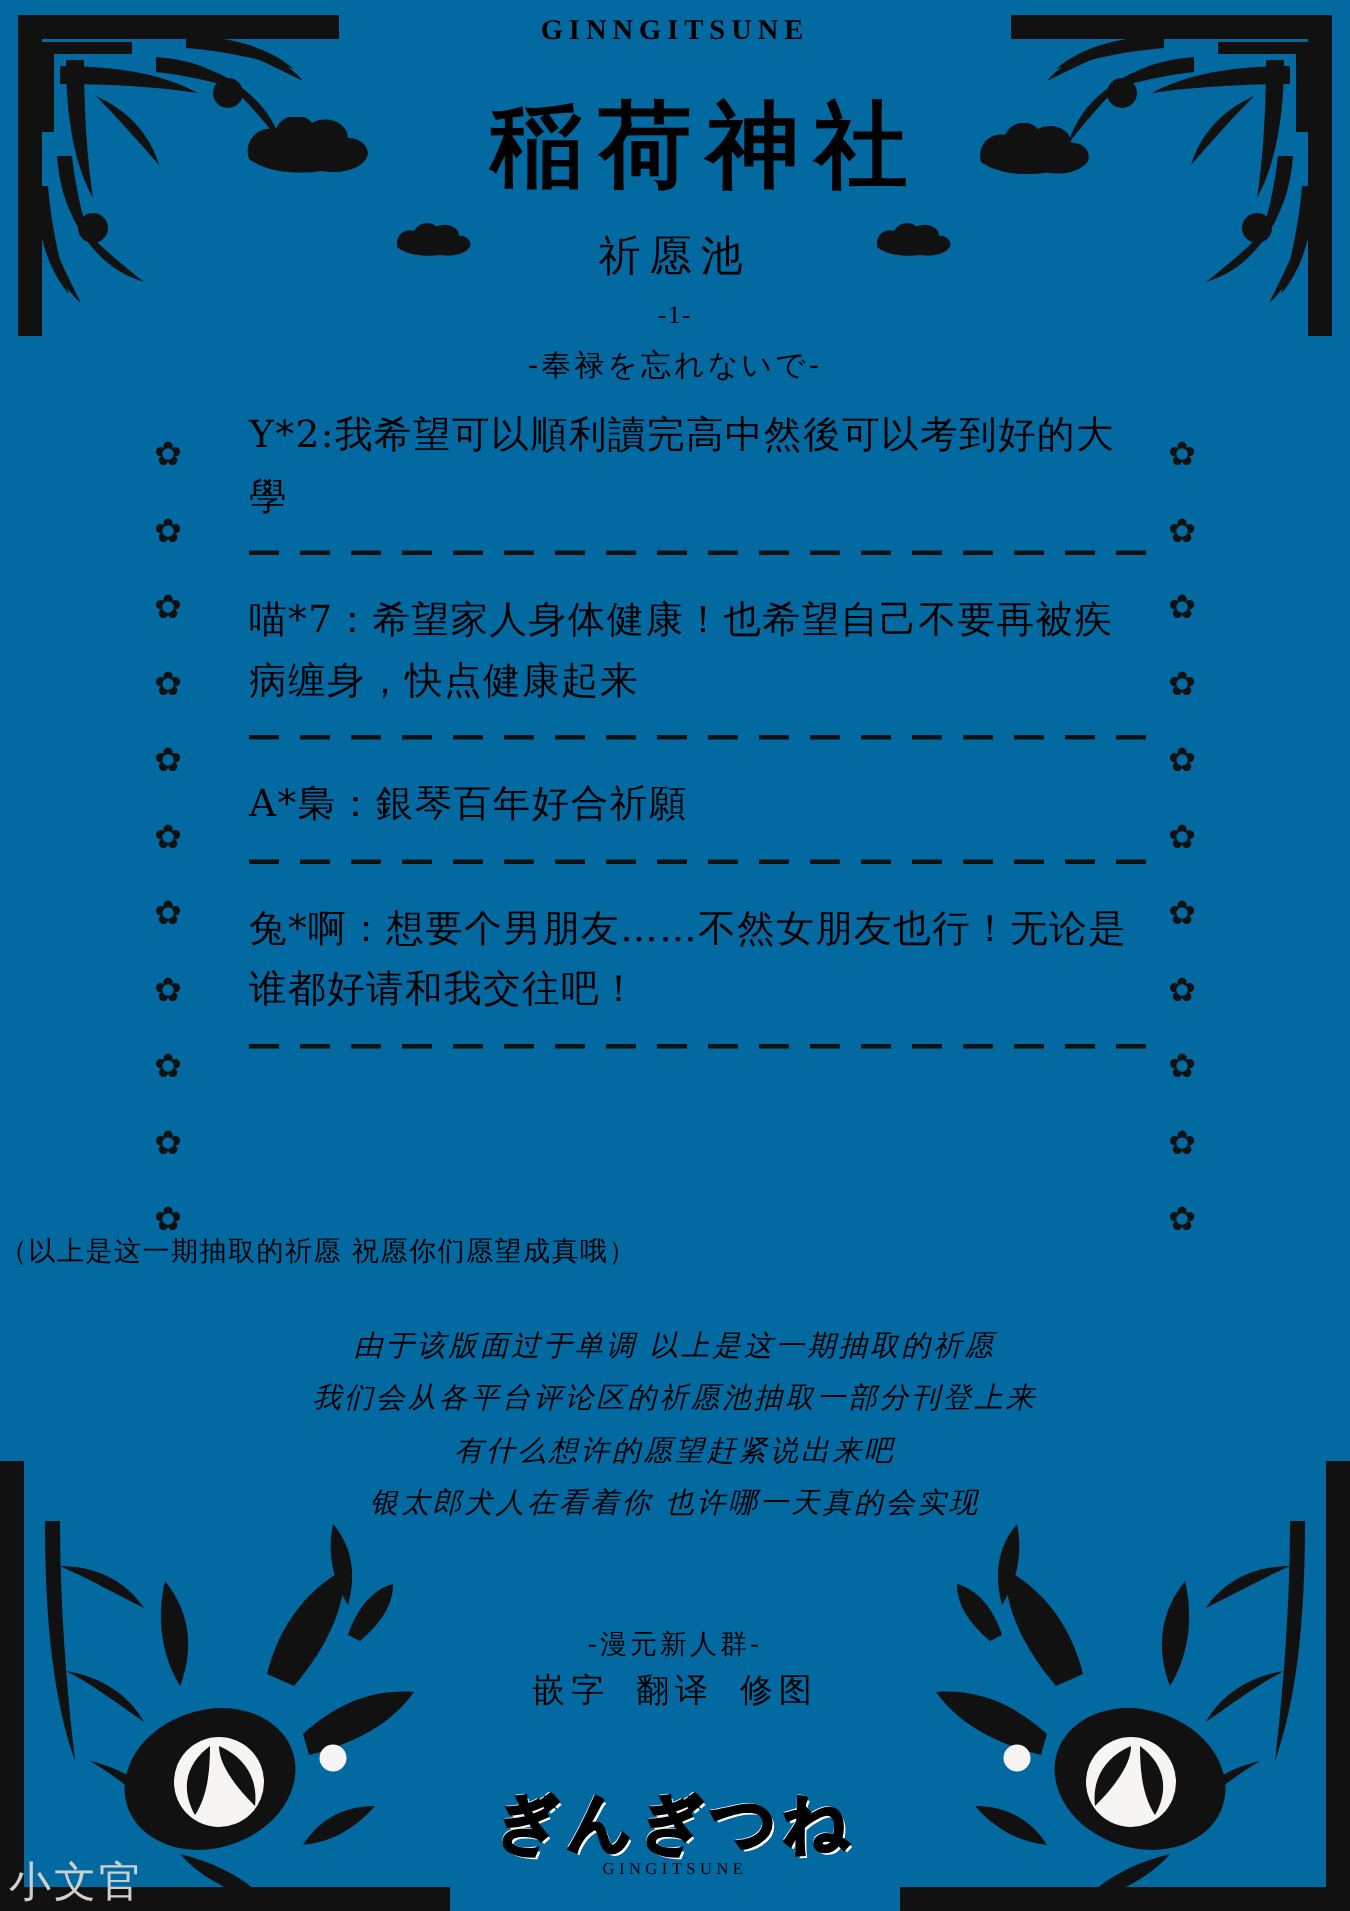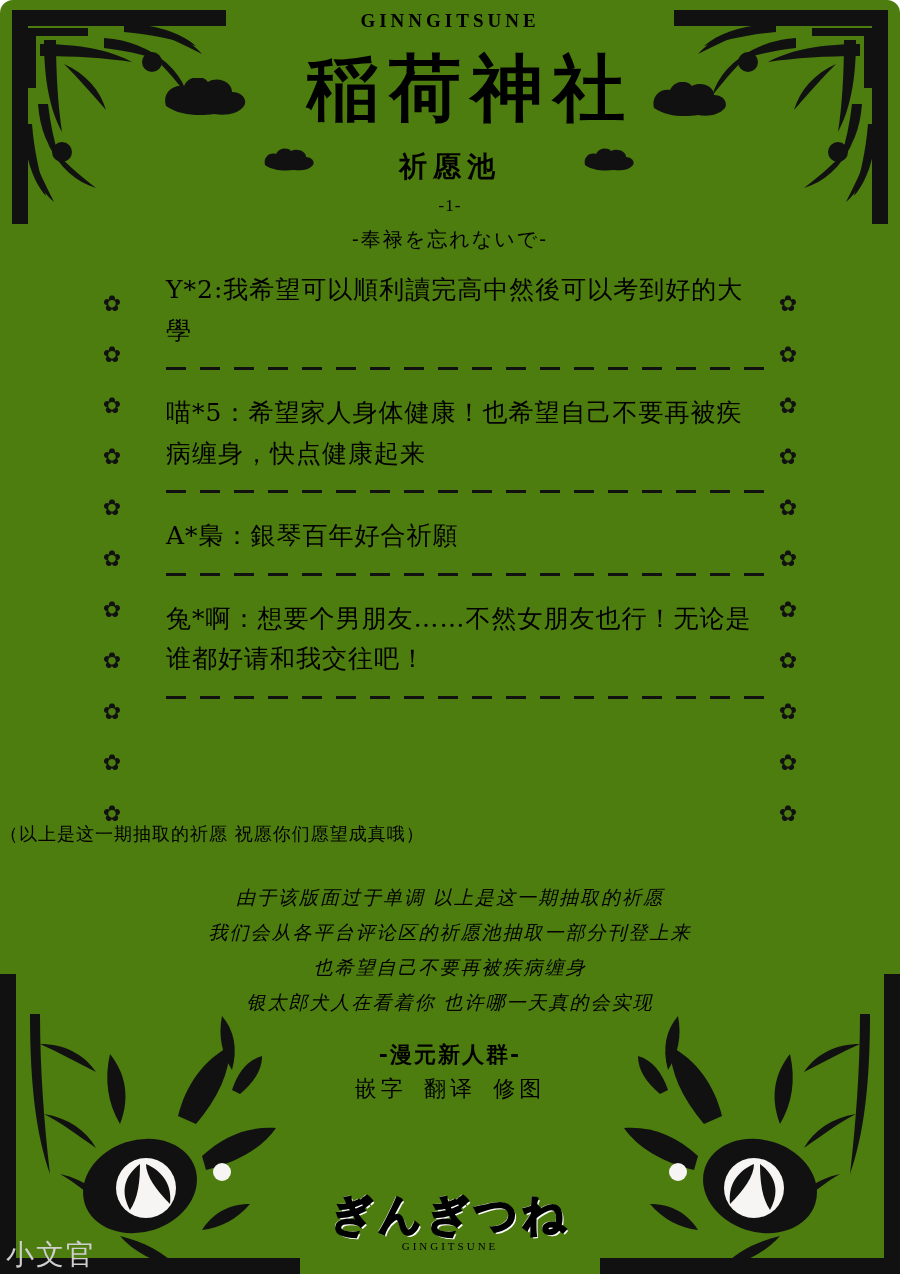--- a/index.html
+++ b/index.html
@@ -12,22 +12,21 @@
     height: 1274px;
     position: relative;
     overflow: hidden;
     font-family: "Liberation Sans", sans-serif;
     color: #000000;
   }
 
   .page {
     position: absolute;
     inset: 0;
-    background: #4d7c0f;
-    border-radius: 13px;
+    background: #0369a1;
   }
 
   
   .corner {
     position: absolute;
     width: 230px;
     height: 230px;
     color: #111111;
   }
   .corner svg { display: block; width: 100%; height: 100%; }
@@ -59,33 +58,33 @@
     text-align: center;
   }
   .brand-romaji {
     font-family: "Liberation Serif", serif;
     font-size: 19px;
     letter-spacing: 4px;
     font-weight: 700;
     color: #000;
   }
   .shrine-title {
-    margin-top: 20px;
+    margin-top: 34px;
     font-family: "DejaVu Serif", serif;
     font-weight: 700;
-    font-size: 72px;
+    font-size: 62px;
     letter-spacing: 10px;
     color: #000;
     line-height: 1;
     padding-left: 42px;
   }
   .sub-title {
     margin-top: 24px;
     font-family: "DejaVu Serif", serif;
-    font-weight: 700;
+    font-weight: 400;
     font-size: 28px;
     letter-spacing: 6px;
   }
   .issue-no {
     margin-top: 10px;
     font-family: "Liberation Serif", serif;
     font-size: 17px;
     letter-spacing: 1px;
   }
   .tagline {
@@ -168,21 +167,21 @@
 
   
   .credits {
     position: absolute;
     top: 1040px;
     left: 0;
     width: 100%;
     text-align: center;
     font-family: "DejaVu Serif", serif;
   }
-  .credits .group  { font-size: 22px; letter-spacing: 2px; font-weight: 700; }
+  .credits .group  { font-size: 18px; letter-spacing: 2px; font-weight: 400; margin-top: 44px; }
   .credits .qq     { font-size: 22px; letter-spacing: 2px; margin-top: 8px; }
   .credits .roles  { font-size: 22px; letter-spacing: 4px; margin-top: 4px; font-family: Liberation Mono, monospace; }
 
   
   .logo {
     position: absolute;
     bottom: 22px;
     left: 50%;
     transform: translateX(-50%);
     text-align: center;
@@ -358,34 +357,34 @@
     <div class="flower">✿</div>
     <div class="flower">✿</div>
     <div class="flower">✿</div>
     <div class="flower">✿</div>
     <div class="flower">✿</div>
   </div>
 
   <div class="wishes">
     <p class="wish">Y*2:我希望可以順利讀完高中然後可以考到好的大學</p>
     <div class="divider"></div>
-    <p class="wish">喵*5：希望家人身体健康！也希望自己不要再被疾病缠身，快点健康起来</p>
+    <p class="wish">喵*7：希望家人身体健康！也希望自己不要再被疾病缠身，快点健康起来</p>
     <div class="divider"></div>
     <p class="wish">A*梟：銀琴百年好合祈願</p>
     <div class="divider"></div>
     <p class="wish">兔*啊：想要个男朋友……不然女朋友也行！无论是谁都好请和我交往吧！</p>
     <div class="divider"></div>
   </div>
 
   <div class="wishes-note">（以上是这一期抽取的祈愿 祝愿你们愿望成真哦）</div>
 
   <div class="handwritten">
     <div>由于该版面过于单调 以上是这一期抽取的祈愿</div>
     <div>我们会从各平台评论区的祈愿池抽取一部分刊登上来</div>
-    <div>也希望自己不要再被疾病缠身</div>
+    <div>有什么想许的愿望赶紧说出来吧</div>
     <div>银太郎犬人在看着你 也许哪一天真的会实现</div>
   </div>
 
   <div class="credits">
     <div class="group">-漫元新人群-</div>
     <div class="roles">嵌字 翻译 修图</div>
   </div>
 
   <div class="logo">
     <div class="logo-text">ぎんぎつね</div>

